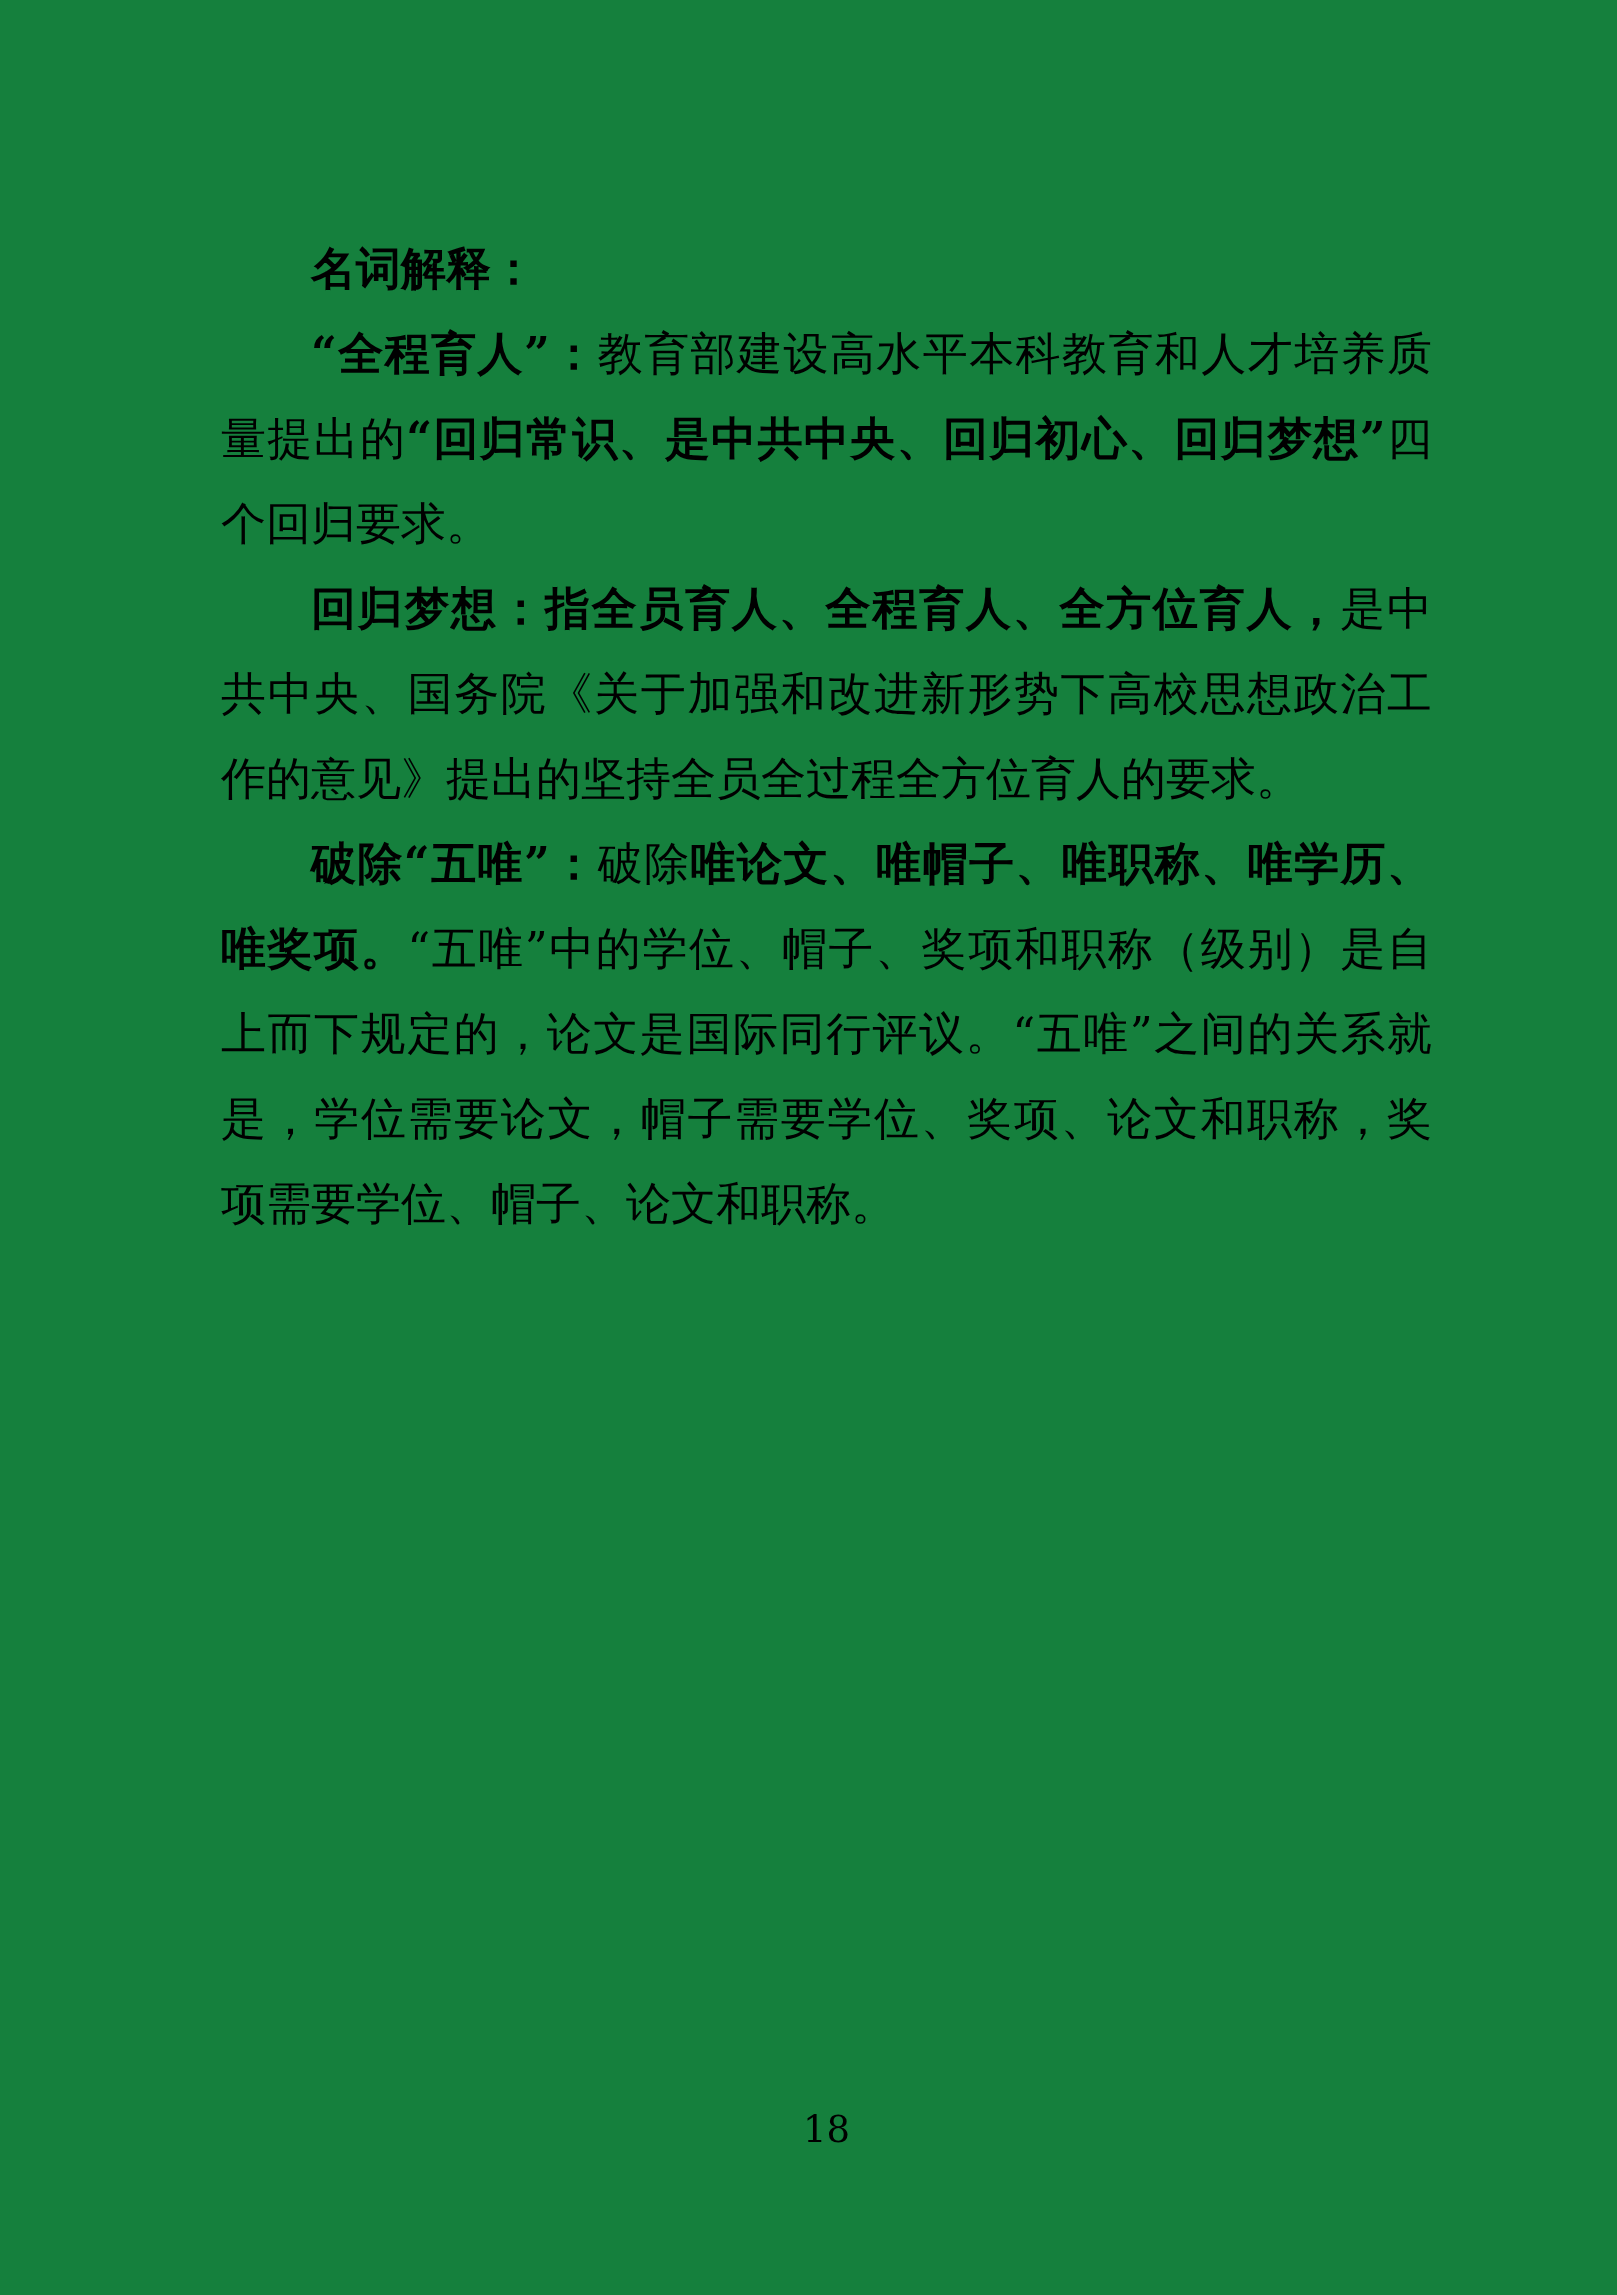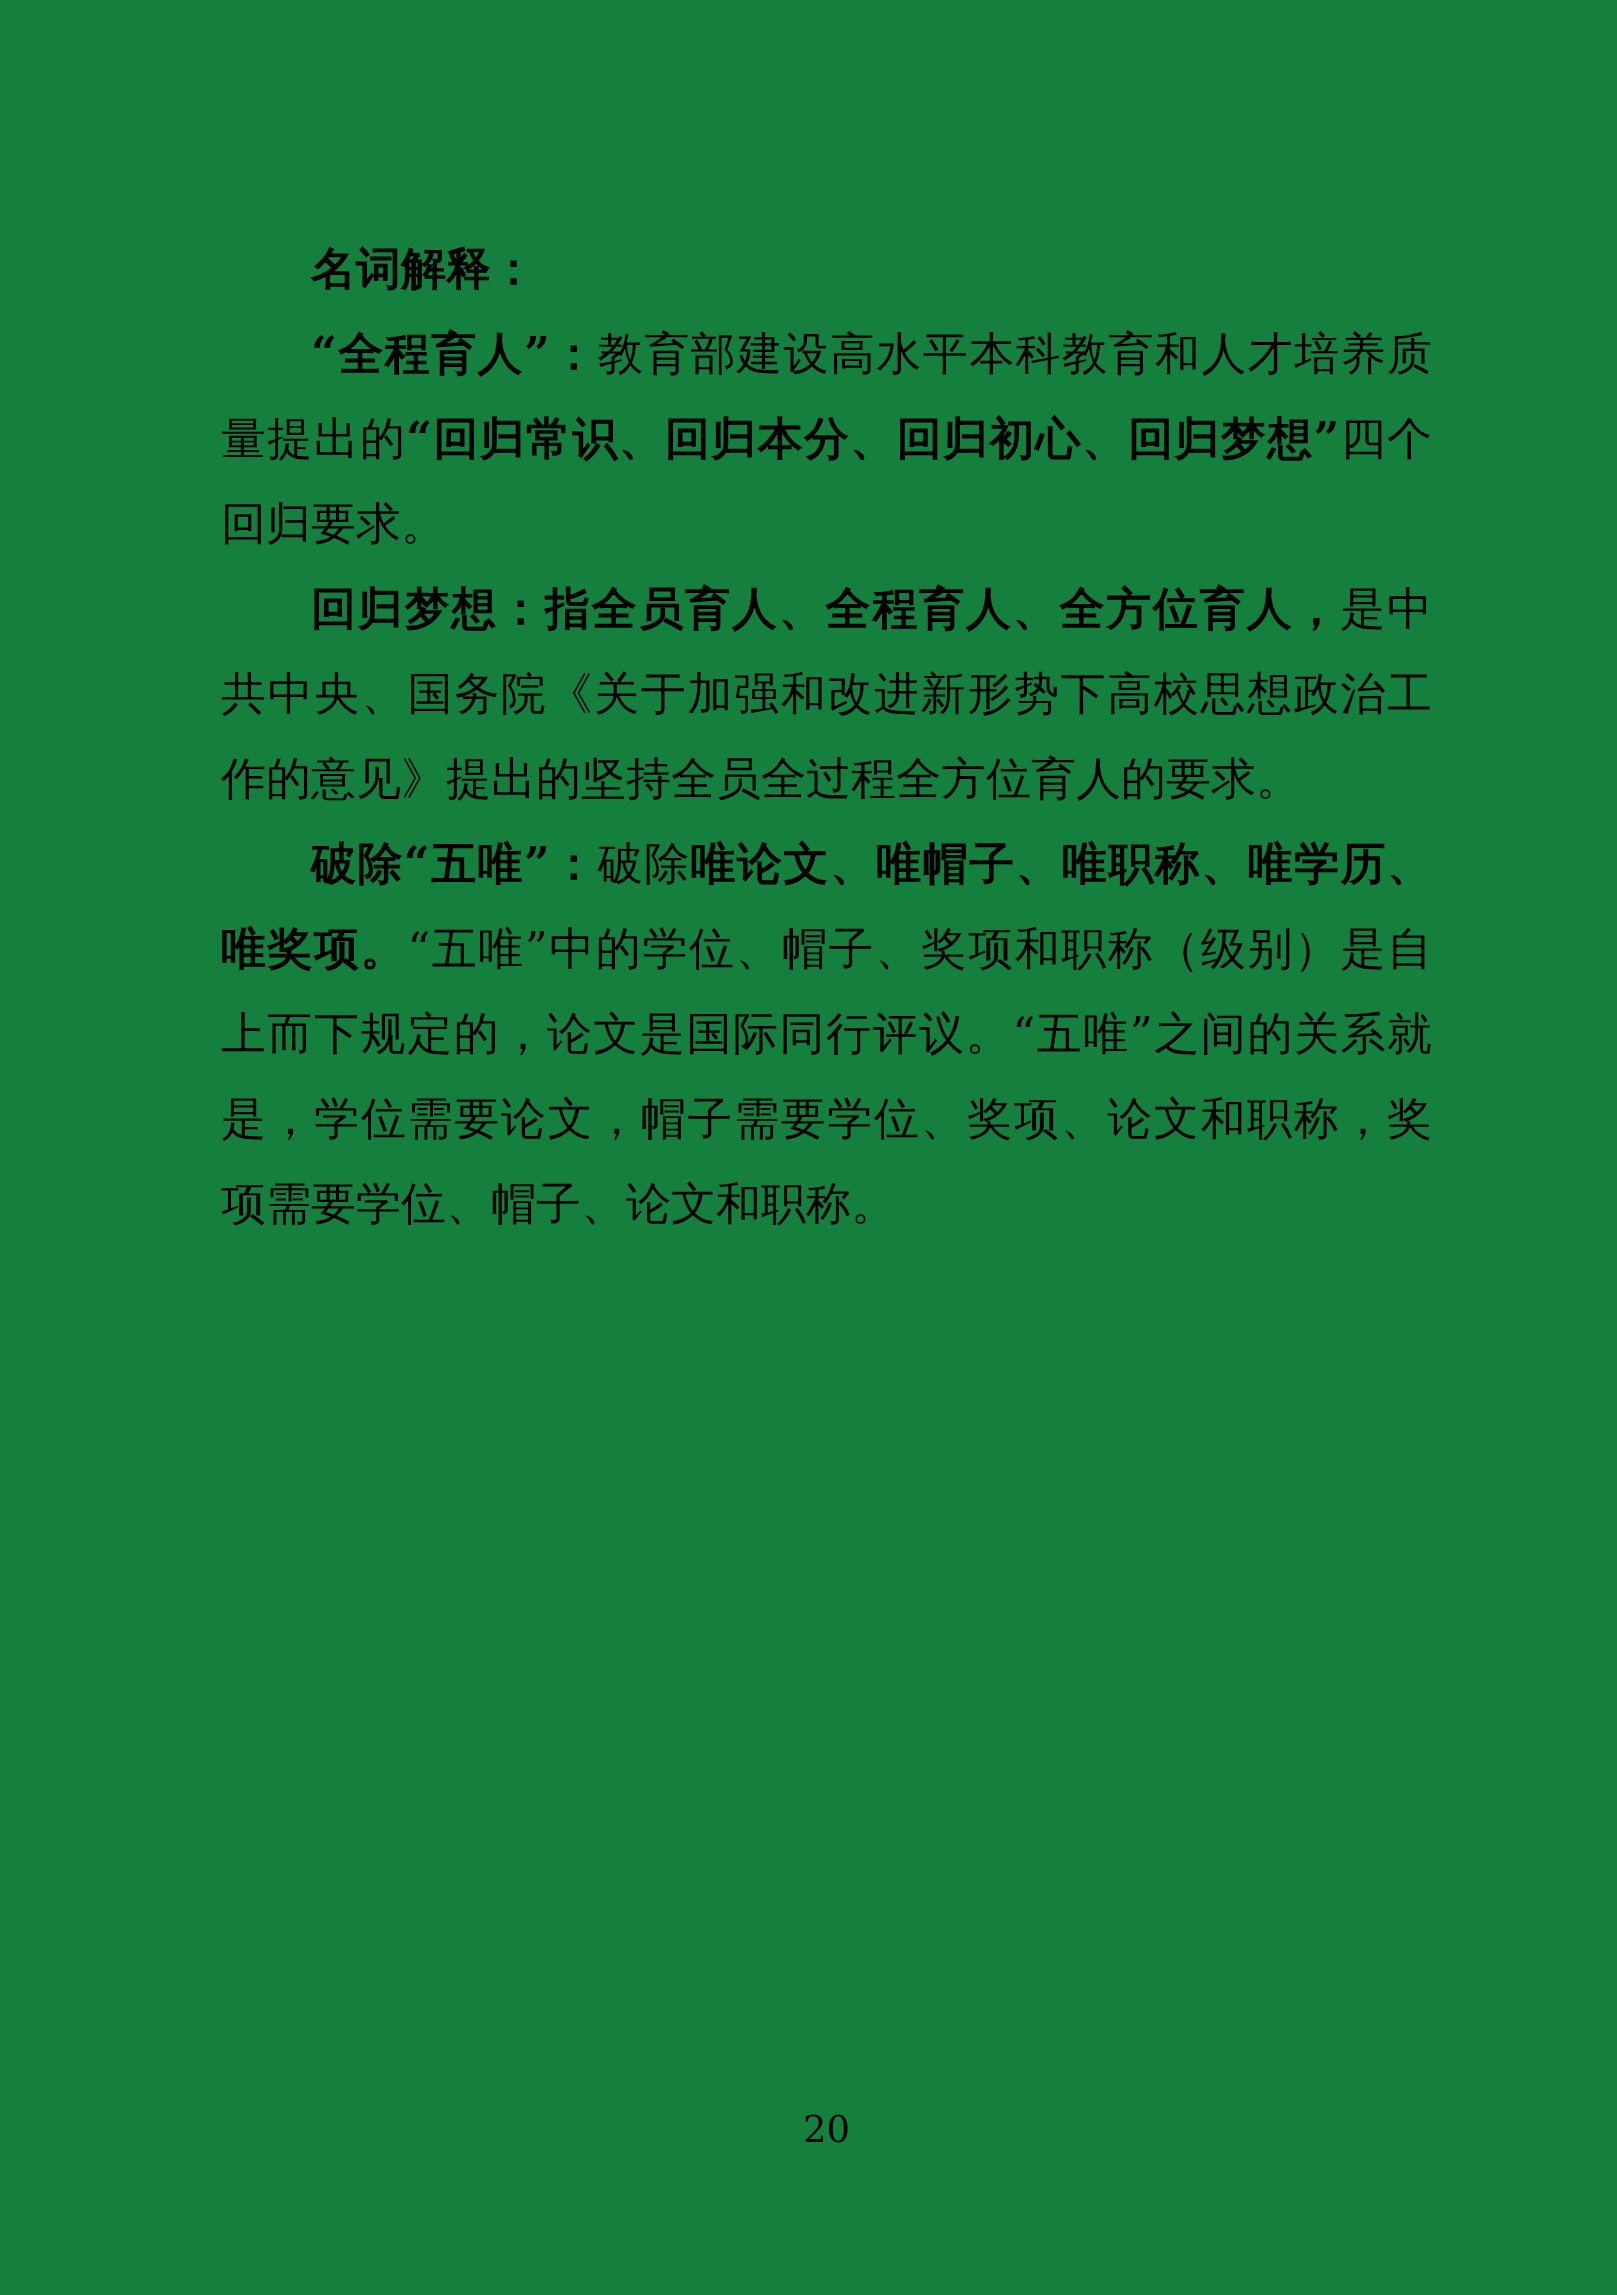--- a/index.html
+++ b/index.html
@@ -53,29 +53,29 @@
 <div class="page">
 
   <div class="content">
 
     <p class="para b">
       <span>名词解释：</span>
     </p>
 
 
     <p class="para">
-      <span class="b">“全程育人”：</span><span>教育部建设高水平本科教育和人才培养质量提出的</span><span class="b">“回归常识、回归本分、回归初心、回归梦想”</span><span>四个回归要求。</span>
+      <span class="b">“全程育人”：</span><span>教育部建设高水平本科教育和人才培养质量提出的</span><span class="b">“回归常识、是中共中央、回归初心、回归梦想”</span><span>四个回归要求。</span>
     </p>
 
     <p class="para">
       <span class="b">回归梦想：指全员育人、全程育人、全方位育人，</span><span>是中共中央、国务院《关于加强和改进新形势下高校思想政治工作的意见》提出的坚持全员全过程全方位育人的要求。</span>
     </p>
 
     <p class="para">
       <span class="b">破除“五唯”：</span><span>破除</span><span class="b">唯论文、唯帽子、唯职称、唯学历、唯奖项。</span><span>“五唯”中的学位、帽子、奖项和职称（级别）是自上而下规定的，论文是国际同行评议。“五唯”之间的关系就是，学位需要论文，帽子需要学位、奖项、论文和职称，奖项需要学位、帽子、论文和职称。</span>
     </p>
 
   </div>
 
-  <div class="footer">20</div>
+  <div class="footer">18</div>
 
 </div>
 
 
 </body></html>

